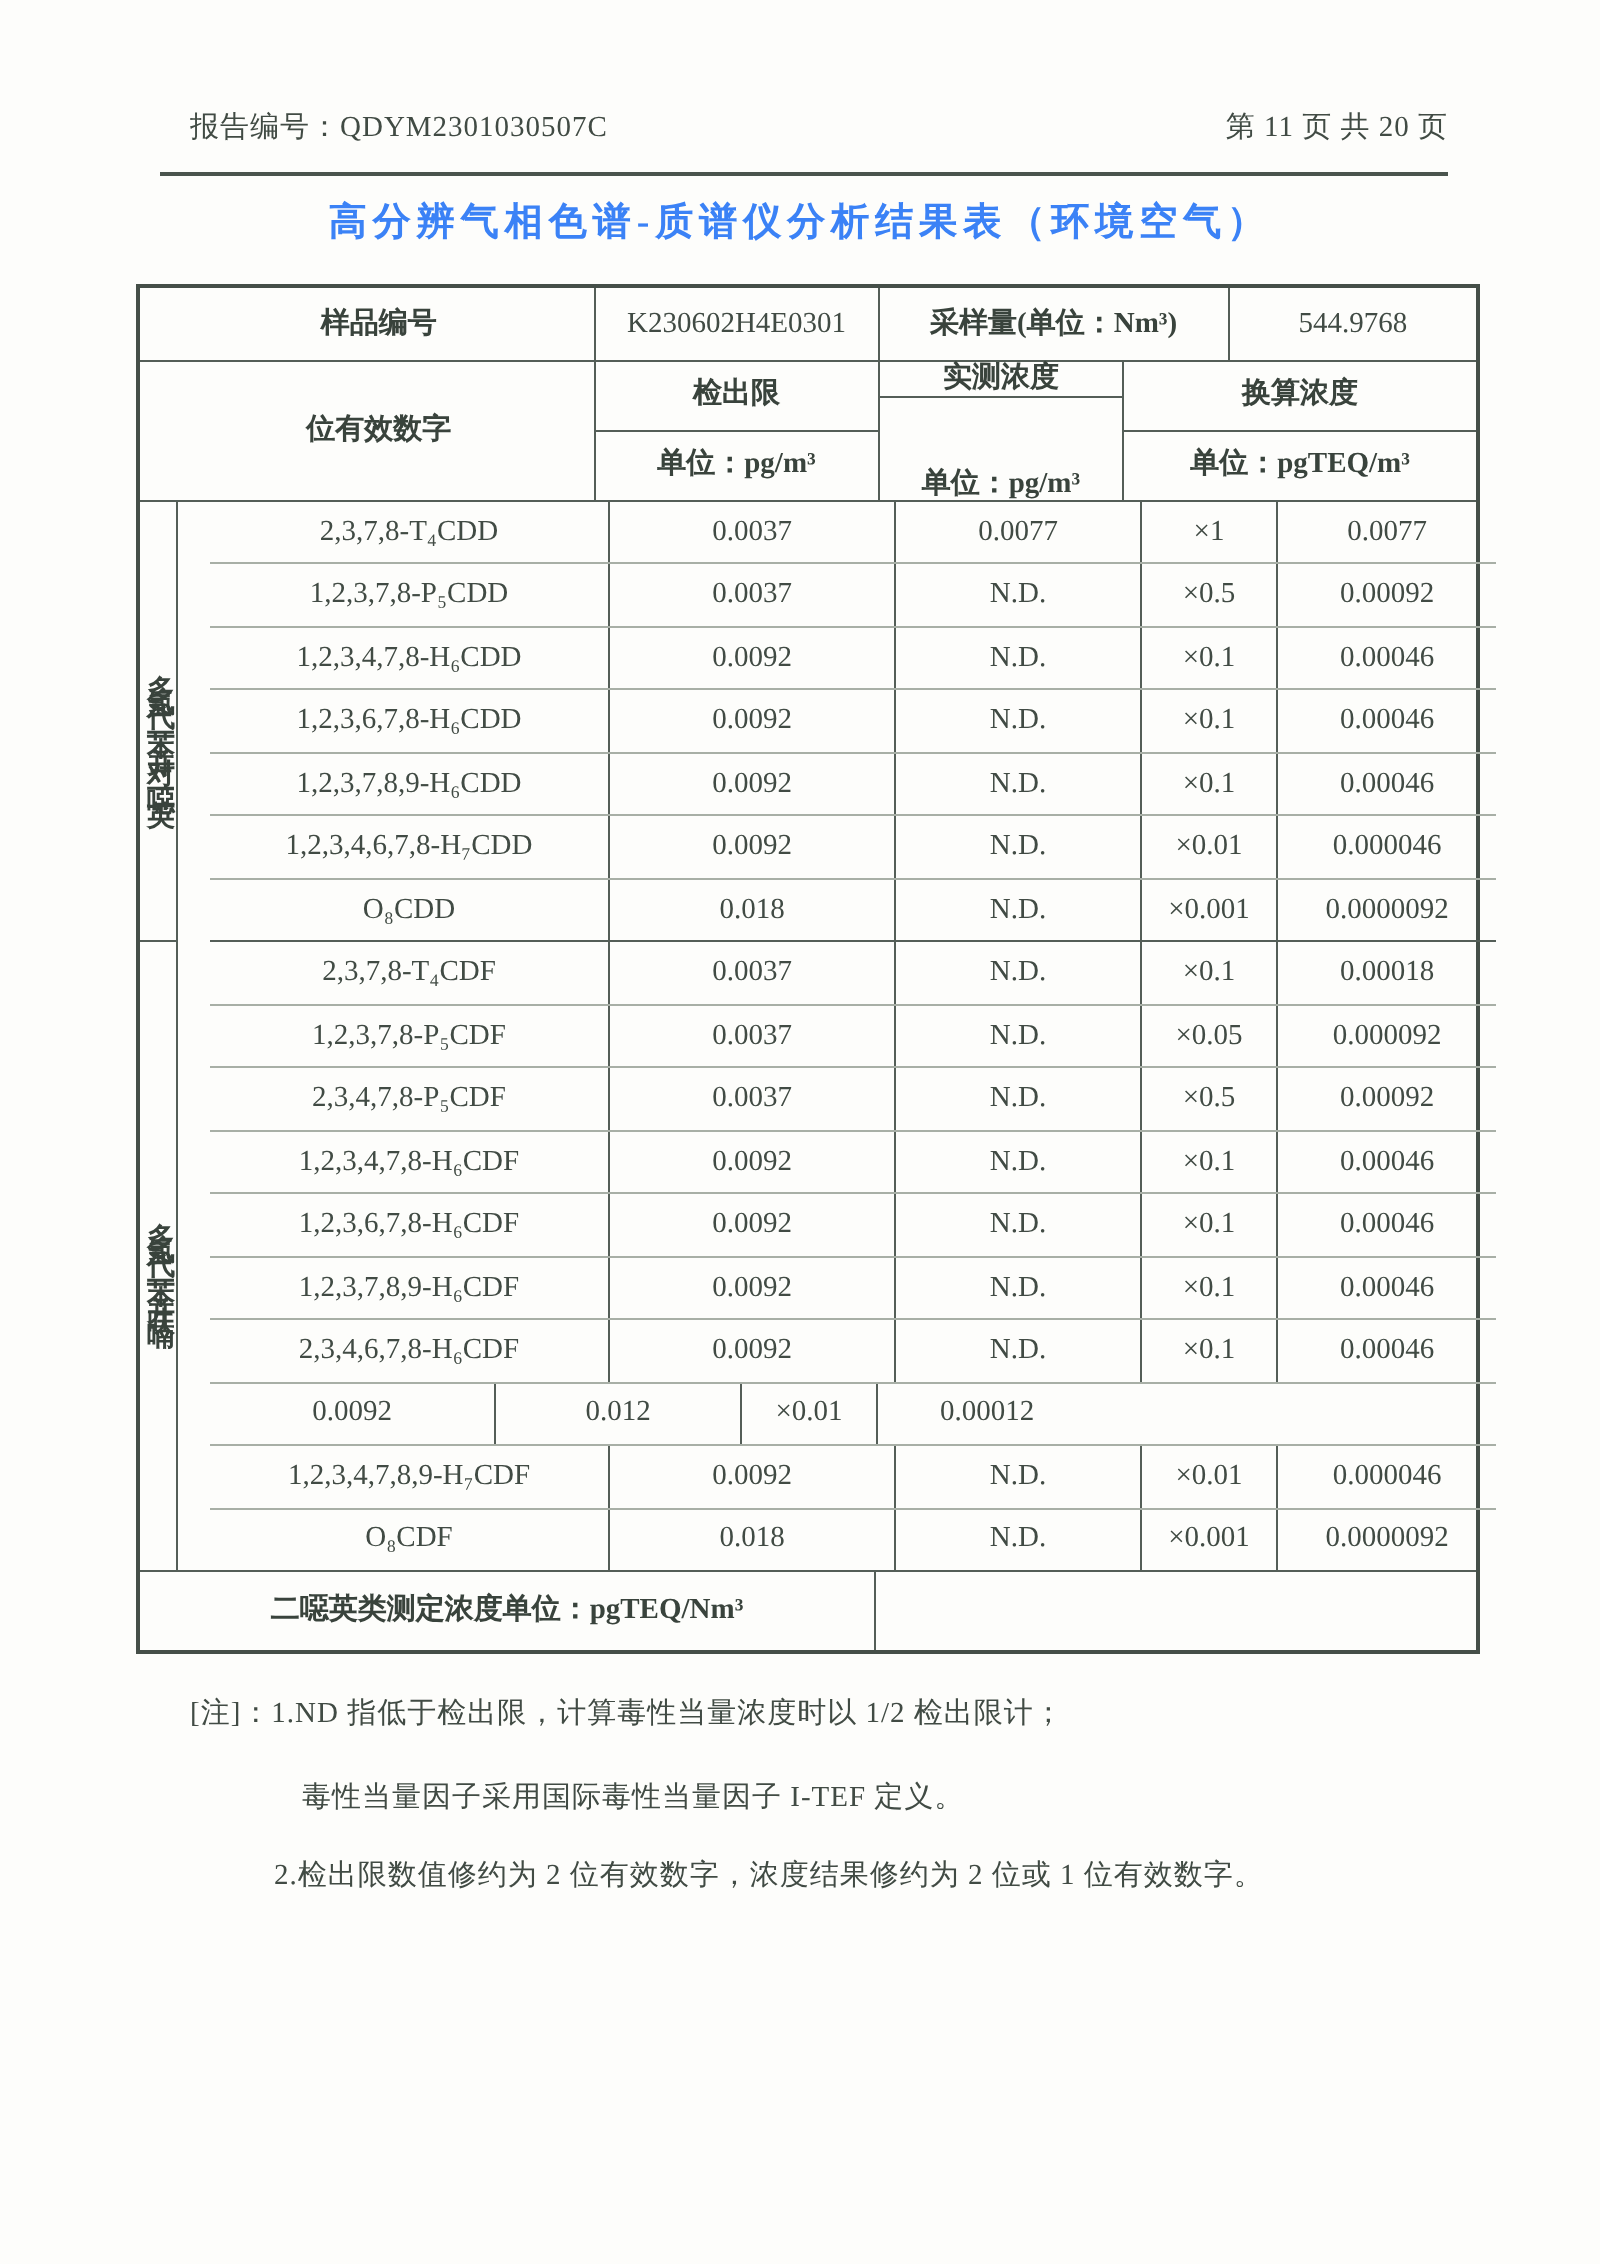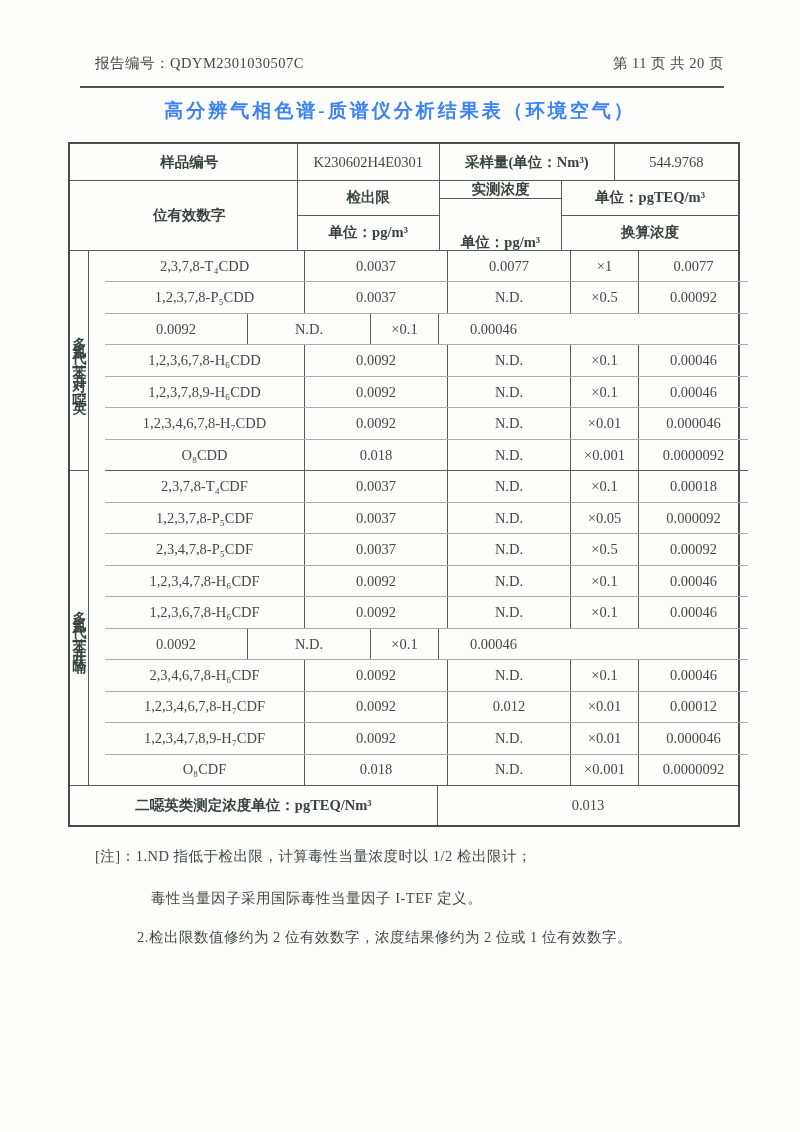--- a/index.html
+++ b/index.html
@@ -103,22 +103,22 @@
       <div class="cell w225 br bold">位有效数字</div>
       <div class="colpair w143 br">
         <div class="cell bold">检出限</div>
         <div class="cell bold">单位：pg/m³</div>
       </div>
       <div class="colpair w123 br">
         <div class="cell bold">实测浓度</div>
         <div class="cell bold">单位：pg/m³</div>
       </div>
       <div class="colpair w177">
+        <div class="cell bold">换算浓度</div>
         <div class="cell bold">单位：pgTEQ/m³</div>
-        <div class="cell bold">换算浓度</div>
       </div>
     </div>
 
     <div class="databand">
       <div class="grpcol">
         <div class="grpcell g1">多氯代二苯并对二噁英</div>
         <div class="grpcell g2">多氯代二苯并呋喃</div>
       </div>
       <div class="datarows">
           <div class="drow">
@@ -129,20 +129,21 @@
             <div class="cell c-teq">0.0077</div>
           </div>
           <div class="drow">
             <div class="cell c-name">1,2,3,7,8-P₅CDD</div>
             <div class="cell c-lod">0.0037</div>
             <div class="cell c-meas">N.D.</div>
             <div class="cell c-fac">×0.5</div>
             <div class="cell c-teq">0.00092</div>
           </div>
           <div class="drow">
+            <div class="cell c-name">1,2,3,4,7,8-H₆CDD</div>
             <div class="cell c-lod">0.0092</div>
             <div class="cell c-meas">N.D.</div>
             <div class="cell c-fac">×0.1</div>
             <div class="cell c-teq">0.00046</div>
           </div>
           <div class="drow">
             <div class="cell c-name">1,2,3,6,7,8-H₆CDD</div>
             <div class="cell c-lod">0.0092</div>
             <div class="cell c-meas">N.D.</div>
             <div class="cell c-fac">×0.1</div>
@@ -198,34 +199,34 @@
             <div class="cell c-teq">0.00046</div>
           </div>
           <div class="drow">
             <div class="cell c-name">1,2,3,6,7,8-H₆CDF</div>
             <div class="cell c-lod">0.0092</div>
             <div class="cell c-meas">N.D.</div>
             <div class="cell c-fac">×0.1</div>
             <div class="cell c-teq">0.00046</div>
           </div>
           <div class="drow">
+            <div class="cell c-name">1,2,3,7,8,9-H₆CDF</div>
             <div class="cell c-lod">0.0092</div>
             <div class="cell c-meas">N.D.</div>
             <div class="cell c-fac">×0.1</div>
             <div class="cell c-teq">0.00046</div>
           </div>
           <div class="drow">
             <div class="cell c-name">2,3,4,6,7,8-H₆CDF</div>
             <div class="cell c-lod">0.0092</div>
             <div class="cell c-meas">N.D.</div>
             <div class="cell c-fac">×0.1</div>
             <div class="cell c-teq">0.00046</div>
           </div>
           <div class="drow">
-            <div class="cell c-name">1,2,3,4,6,7,8-H₇CDF</div>
             <div class="cell c-lod">0.0092</div>
             <div class="cell c-meas">0.012</div>
             <div class="cell c-fac">×0.01</div>
             <div class="cell c-teq">0.00012</div>
           </div>
           <div class="drow">
             <div class="cell c-name">1,2,3,4,7,8,9-H₇CDF</div>
             <div class="cell c-lod">0.0092</div>
             <div class="cell c-meas">N.D.</div>
             <div class="cell c-fac">×0.01</div>
@@ -236,21 +237,20 @@
             <div class="cell c-lod">0.018</div>
             <div class="cell c-meas">N.D.</div>
             <div class="cell c-fac">×0.001</div>
             <div class="cell c-teq">0.0000092</div>
           </div>
         </div>
     </div>
 
     <div class="trow tfoot">
       <div class="cell w368 br bold">二噁英类测定浓度单位：pgTEQ/Nm³</div>
-      <div class="cell w300">0.013</div>
     </div>
 
   </div>
 
   <div class="note note1">
     <span>[注]：</span><span>1.ND 指低于检出限，计算毒性当量浓度时以 1/2 检出限计；</span>
   </div>
   <div class="note note2">毒性当量因子采用国际毒性当量因子 I-TEF 定义。</div>
   <div class="note note3">2.检出限数值修约为 2 位有效数字，浓度结果修约为 2 位或 1 位有效数字。</div>
 

